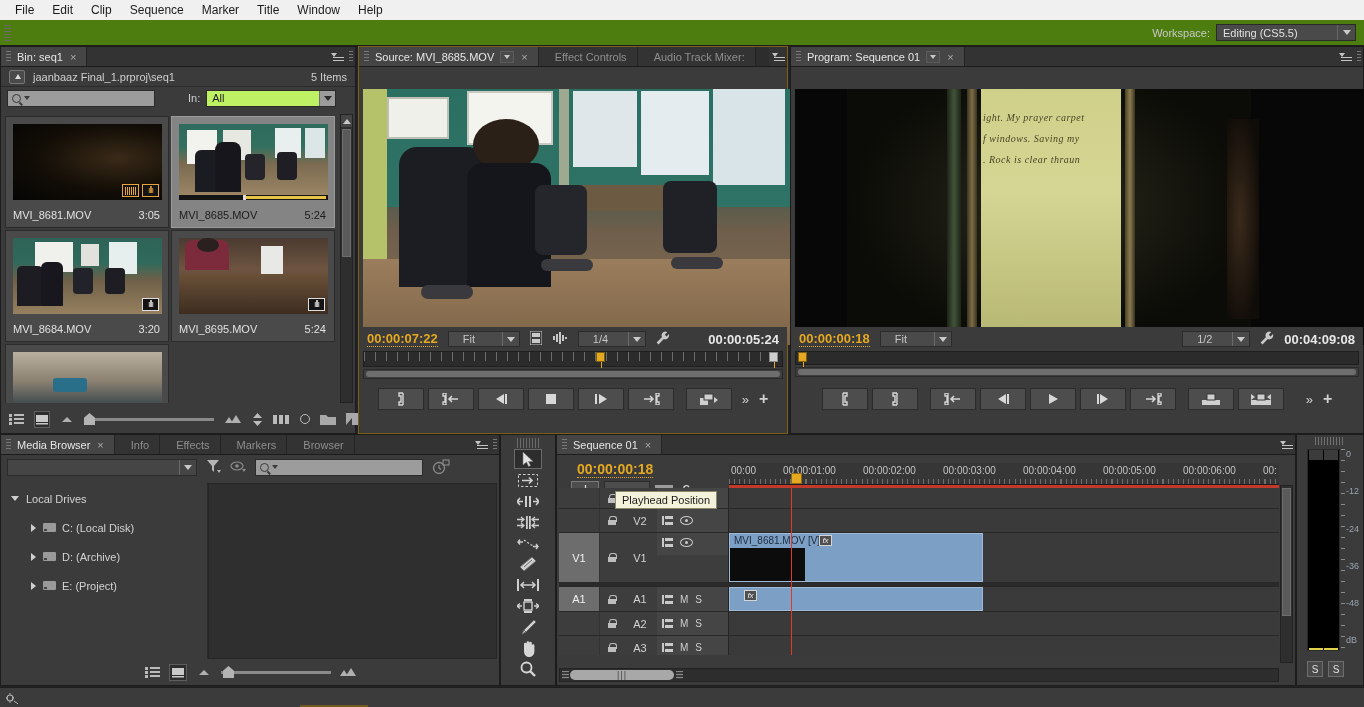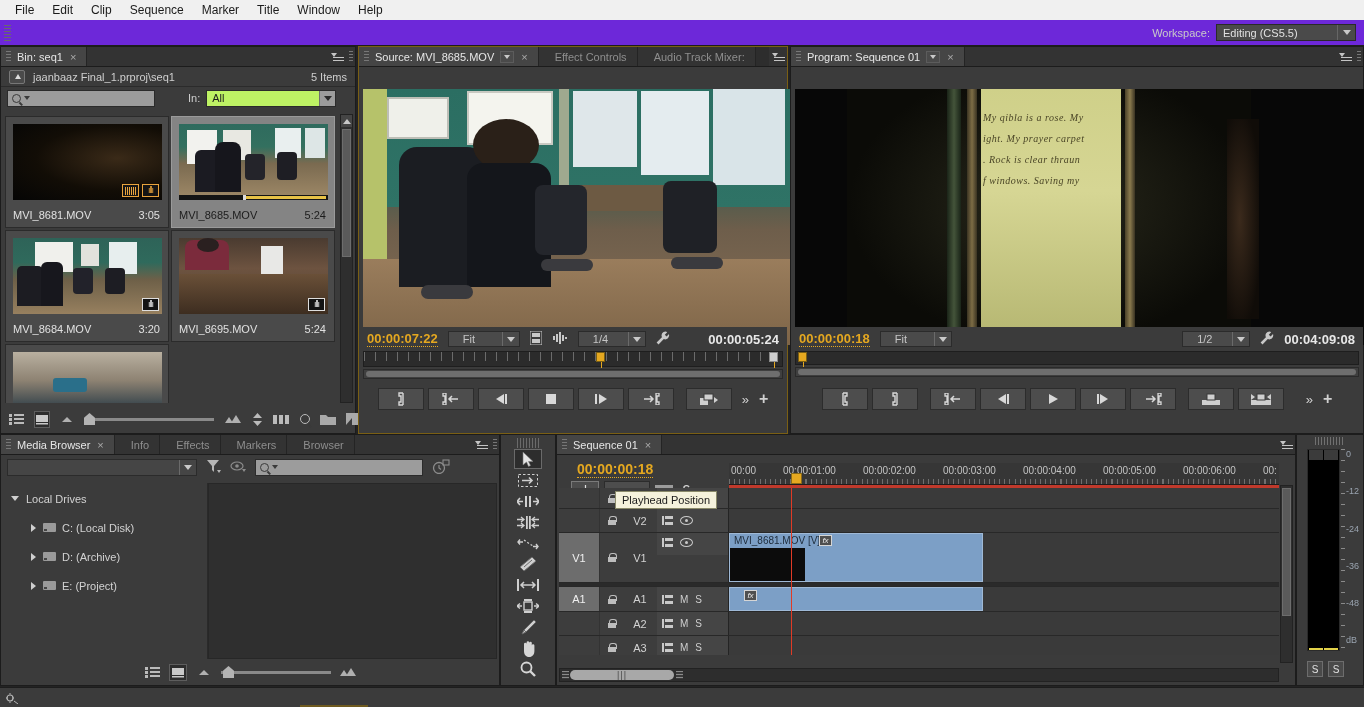--- a/index.html
+++ b/index.html
@@ -17,21 +17,21 @@
   .menubar {
     position: absolute; top: 0; left: 0; width: 1364px; height: 20px;
     background: #f0f0f0; color: #111;
     display: flex; align-items: center; padding-left: 6px;
   }
   .menubar .mi { padding: 2px 9px; font-size: 12px; color: #1a1a1a; }
 
   
   .wsbar {
     position: absolute; top: 20px; left: 0; width: 1364px; height: 26px;
-    background: #6d28d9;
+    background: #4d7c0f;
     border-bottom: 1px solid #1d1d1d;
     display: flex; align-items: center; justify-content: flex-end;
     padding-right: 8px;
   }
   .grip-h {
     position:absolute; left:4px; top:5px; width:7px; height:16px;
     background-image: repeating-linear-gradient(to bottom,#6a6a6a 0 1px,transparent 1px 3px);
   }
   .ws-label { color:#c9c9c9; font-size:11px; margin-right:6px; }
   .ws-select {
@@ -663,24 +663,23 @@
       <div style="position:absolute;left:152px;top:0;bottom:0;width:14px;background:linear-gradient(90deg,#1a2418,#44543a,#1a2418);"></div>
       <div style="position:absolute;left:172px;top:0;bottom:0;width:10px;background:linear-gradient(90deg,#3a3322,#7d6d45,#3a3322);"></div>
       <div style="position:absolute;left:186px;top:0;bottom:0;width:140px;
                   background:linear-gradient(180deg,#cfd089 0%,#d6d694 40%,#b4b570 100%);"></div>
       <div style="position:absolute;left:330px;top:0;bottom:0;width:10px;background:linear-gradient(90deg,#4a4128,#8a7a4d,#3a3322);"></div>
       <div style="position:absolute;left:432px;top:30px;width:32px;height:200px;
                   background:radial-gradient(ellipse at 40% 50%,#3b2a1c 0%,#100c08 80%);"></div>
       <div style="position:absolute;left:188px;top:18px;width:200px;color:#4a4526;
                   font-family:'Liberation Serif',serif;font-style:italic;font-size:10px;line-height:21px;
                   letter-spacing:0.5px;overflow:hidden;">
-        <div>My qibla is a rose. My</div>
         <div>ight. My prayer carpet</div>
+        <div>f windows. Saving my</div>
         <div>. Rock is clear thraun</div>
-        <div>f windows. Saving my</div>
       </div>
     </div>
 
     <div class="mon-tcbar" style="top:280px;">
       <span class="tc-yellow">00:00:00:18</span>
       <div class="fit-select">
         <span>Fit</span>
         <span class="arrowbox">
             <i class="caret-d"></i>
           </span>

